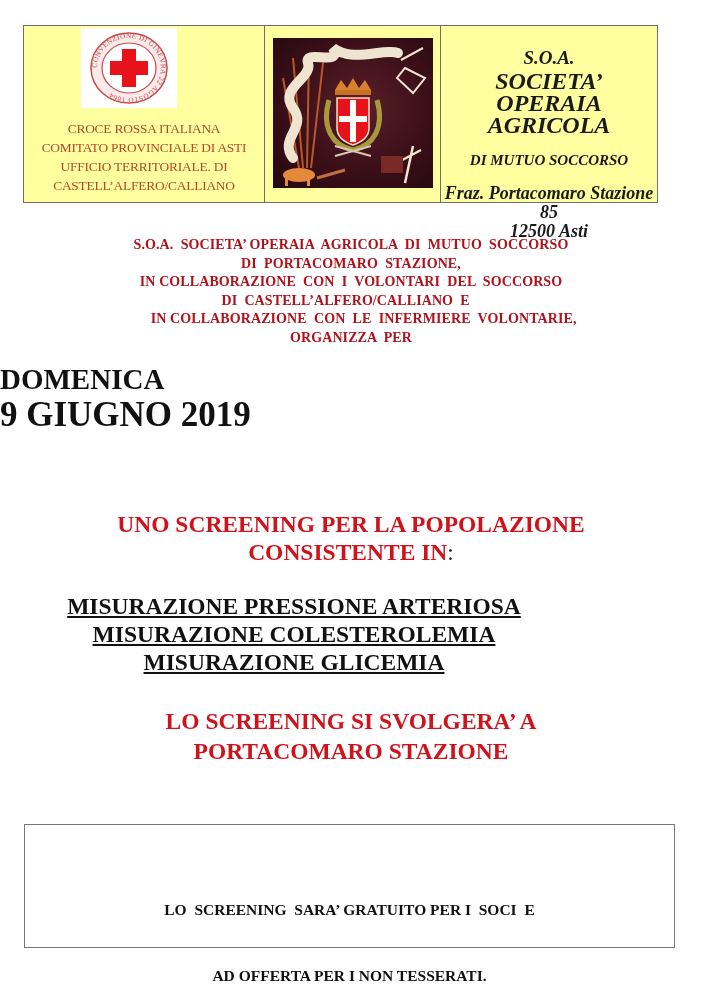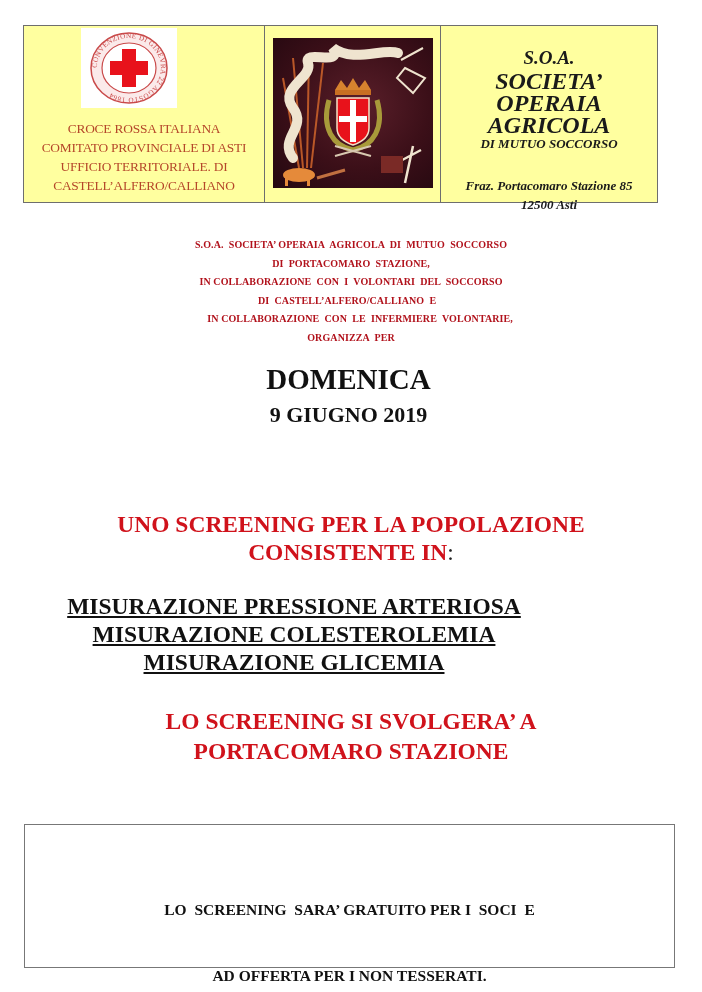--- a/index.html
+++ b/index.html
@@ -28,51 +28,51 @@
 
     .emblem {
       position: absolute; left: 8px; top: 12px; width: 160px; height: 150px;
       background: radial-gradient(ellipse at 55% 45%, #5a1f2a 0%, #3b0f18 55%, #240810 100%);
       overflow: hidden;
     }
 
     .soa-text { position: absolute; left: 0; right: 0; top: 20px; text-align: center; font-style: italic; font-weight: bold; color: #1a1a1a; }
     .soa-title { font-size: 19px; line-height: 24px; }
     .soa-sub { font-size: 24px; line-height: 22px; }
-    .soa-mutuo { font-size: 13px; line-height: 16px; }
-    .soa-addr { font-size: 13px; line-height: 19px; margin-top: 24px; }
+    .soa-mutuo { font-size: 15px; line-height: 16px; margin-top: 16px; }
+    .soa-addr { font-size: 18px; line-height: 19px; margin-top: 16px; }
 
     
     .intro {
       position: absolute; left: 0; width: 702px; top: 236px; text-align: center;
-      color: #b1111b; font-weight: bold; font-size: 10px; line-height: 18.5px; letter-spacing: 0.1px;
+      color: #b1111b; font-weight: bold; font-size: 14px; line-height: 18.5px; letter-spacing: 0.1px;
     }
     .intro .ln { display: block; white-space: pre; }
 
     
-    .date-block { position: absolute; left: 0; width: 697px; top: 362px; text-align: center; font-weight: bold; color: #111; }
+    .date-block { position: absolute; left: 0; width: 697px; top: 362px; text-align: left; font-weight: bold; color: #111; }
     .date-block .l1 { font-size: 29px; line-height: 34px; }
-    .date-block .l2 { font-size: 22px; line-height: 38px; }
+    .date-block .l2 { font-size: 35px; line-height: 38px; }
     .date-block .l3 { font-size: 29px; line-height: 42px; }
 
     
     .screen-title { position: absolute; left: 0; width: 702px; top: 510px; text-align: center; color: #d0121b; font-weight: bold; font-size: 23.5px; line-height: 28px; }
     .screen-title .colon { color: #222; font-weight: normal; }
 
     
     .measures { position: absolute; left: 0; width: 588px; top: 592px; text-align: center; font-weight: bold; color: #111; font-size: 23.5px; line-height: 28px; }
     .measures .item { display: block; }
     .measures .item span { text-decoration: underline; text-decoration-thickness: 2px; text-underline-offset: 2px; }
 
     
     .location { position: absolute; left: 0; width: 702px; top: 706px; text-align: center; color: #d0121b; font-weight: bold; font-size: 23.5px; line-height: 30px; }
 
     
     .footer-box {
-      position: absolute; left: 24px; top: 824px; width: 651px; height: 144px;
+      position: absolute; left: 24px; top: 824px; width: 651px; height: 124px;
       border: 1.5px solid #777; background: #fff;
     }
     .footer-text { position: absolute; left: 0; right: 0; top: 30px; text-align: center; font-weight: bold; font-size: 15.5px; line-height: 22px; color: #111; white-space: pre; }
   </style>
 </head>
 <body>
 
 <div class="header-box">
   <div class="hcell hcell-left">
     <div class="cri-logo">

